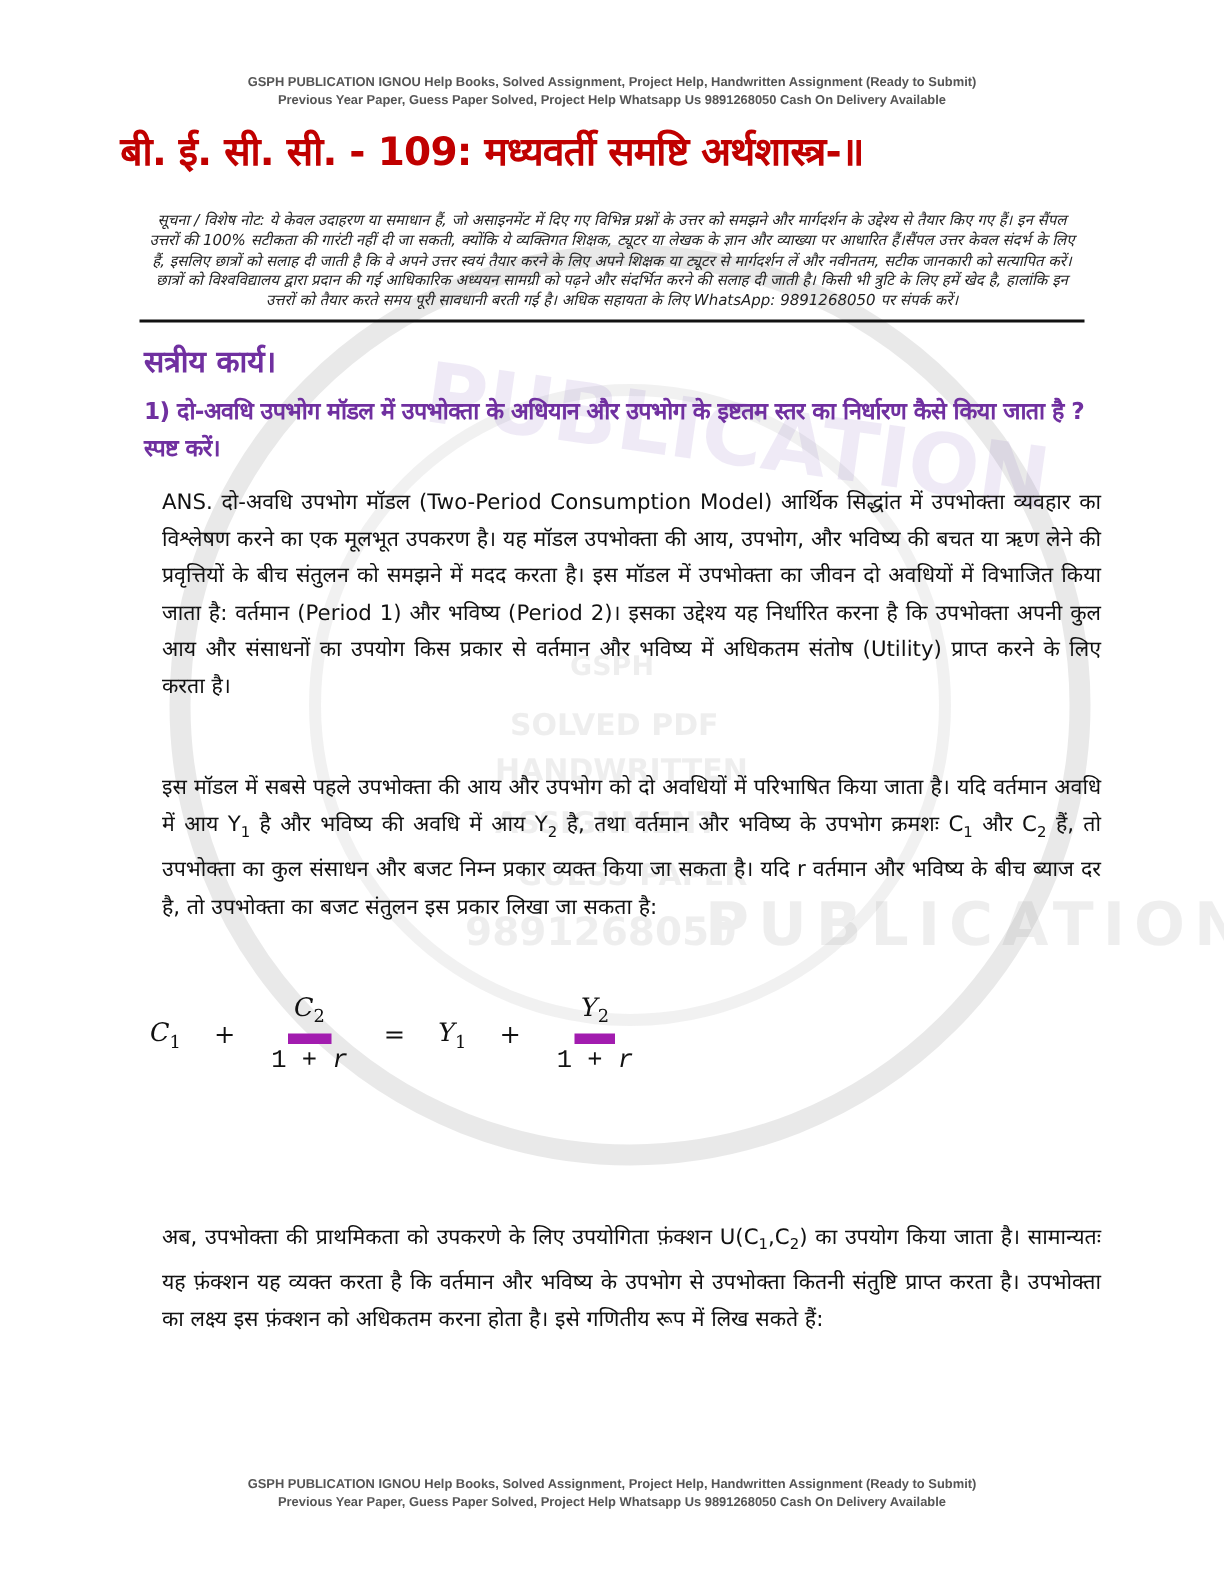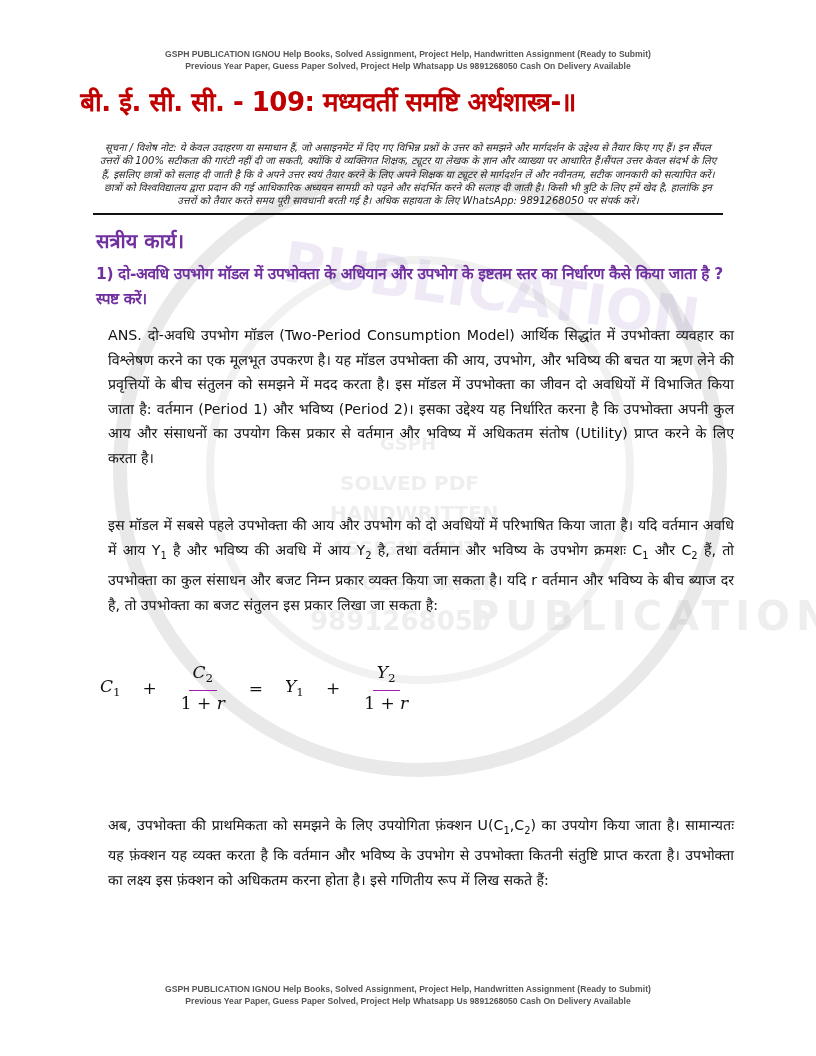--- a/index.html
+++ b/index.html
@@ -22,22 +22,22 @@
   .question { position: absolute; left: 96px; top: 262px; width: 630px; font-family: "DejaVu Sans", sans-serif; font-weight: bold; font-size: 15.5px; line-height: 25px; color: #7030a0; letter-spacing: -0.4px; }
 
   .para { position: absolute; left: 108px; width: 626px; font-family: "DejaVu Sans", sans-serif; font-size: 14.2px; line-height: 24.6px; color: #111; text-align: justify; text-align-last: left; }
   .p1 { top: 323px; }
   .p2 { top: 513px; }
   .p3 { top: 725px; }
   .p4 { top: 813px; }
 
   .formula { position: absolute; left: 100px; top: 662px; font-family: "DejaVu Serif", serif; font-size: 17px; color: #111; display: flex; align-items: center; gap: 22px; }
   .frac { display: inline-flex; flex-direction: column; align-items: center; margin: 0 2px; }
-  .frac .num { padding: 0 4px 2px; border-bottom: 1px solid #a21caf; line-height: 20px; }
-  .frac .den { padding-top: 2px; line-height: 20px; }
+  .frac .num { padding: 0 4px 2px; border-bottom: 7px solid #a21caf; line-height: 20px; }
+  .frac .den { padding-top: 2px; line-height: 20px; font-family: Liberation Mono, monospace; }
   .it { font-style: italic; }
   sub { font-size: 0.7em; }
 </style>
 </head>
 <body>
 
 <div class="page">
 
   <svg class="wm" viewBox="0 0 816 1056">
     <g opacity="0.13" fill="none" stroke="#555" stroke-width="14">
@@ -88,19 +88,19 @@
     <span>=</span>
     <span><span class="it">Y</span><sub>1</sub></span>
     <span>+</span>
     <span class="frac">
       <span class="num"><span class="it">Y</span><sub>2</sub></span>
       <span class="den"><span>1 + </span><span class="it">r</span></span>
     </span>
   </div>
 
 
-  <div class="para p4"><span>अब, उपभोक्ता की प्राथमिकता को समझने के लिए उपयोगिता फ़ंक्शन U(C</span><sub>1</sub><span>,C</span><sub>2</sub><span>) का उपयोग किया जाता है। सामान्यतः यह फ़ंक्शन यह व्यक्त करता है कि वर्तमान और भविष्य के उपभोग से उपभोक्ता कितनी संतुष्टि प्राप्त करता है। उपभोक्ता का लक्ष्य इस फ़ंक्शन को अधिकतम करना होता है। इसे गणितीय रूप में लिख सकते हैं:</span></div>
+  <div class="para p4"><span>अब, उपभोक्ता की प्राथमिकता को उपकरणे के लिए उपयोगिता फ़ंक्शन U(C</span><sub>1</sub><span>,C</span><sub>2</sub><span>) का उपयोग किया जाता है। सामान्यतः यह फ़ंक्शन यह व्यक्त करता है कि वर्तमान और भविष्य के उपभोग से उपभोक्ता कितनी संतुष्टि प्राप्त करता है। उपभोक्ता का लक्ष्य इस फ़ंक्शन को अधिकतम करना होता है। इसे गणितीय रूप में लिख सकते हैं:</span></div>
 
   <div class="hdr bot">
     <div>GSPH PUBLICATION IGNOU Help Books, Solved Assignment, Project Help, Handwritten Assignment (Ready to Submit)</div>
     <div>Previous Year Paper, Guess Paper Solved, Project Help Whatsapp Us 9891268050 Cash On Delivery Available</div>
   </div>
 </div>
 
 </body></html>

